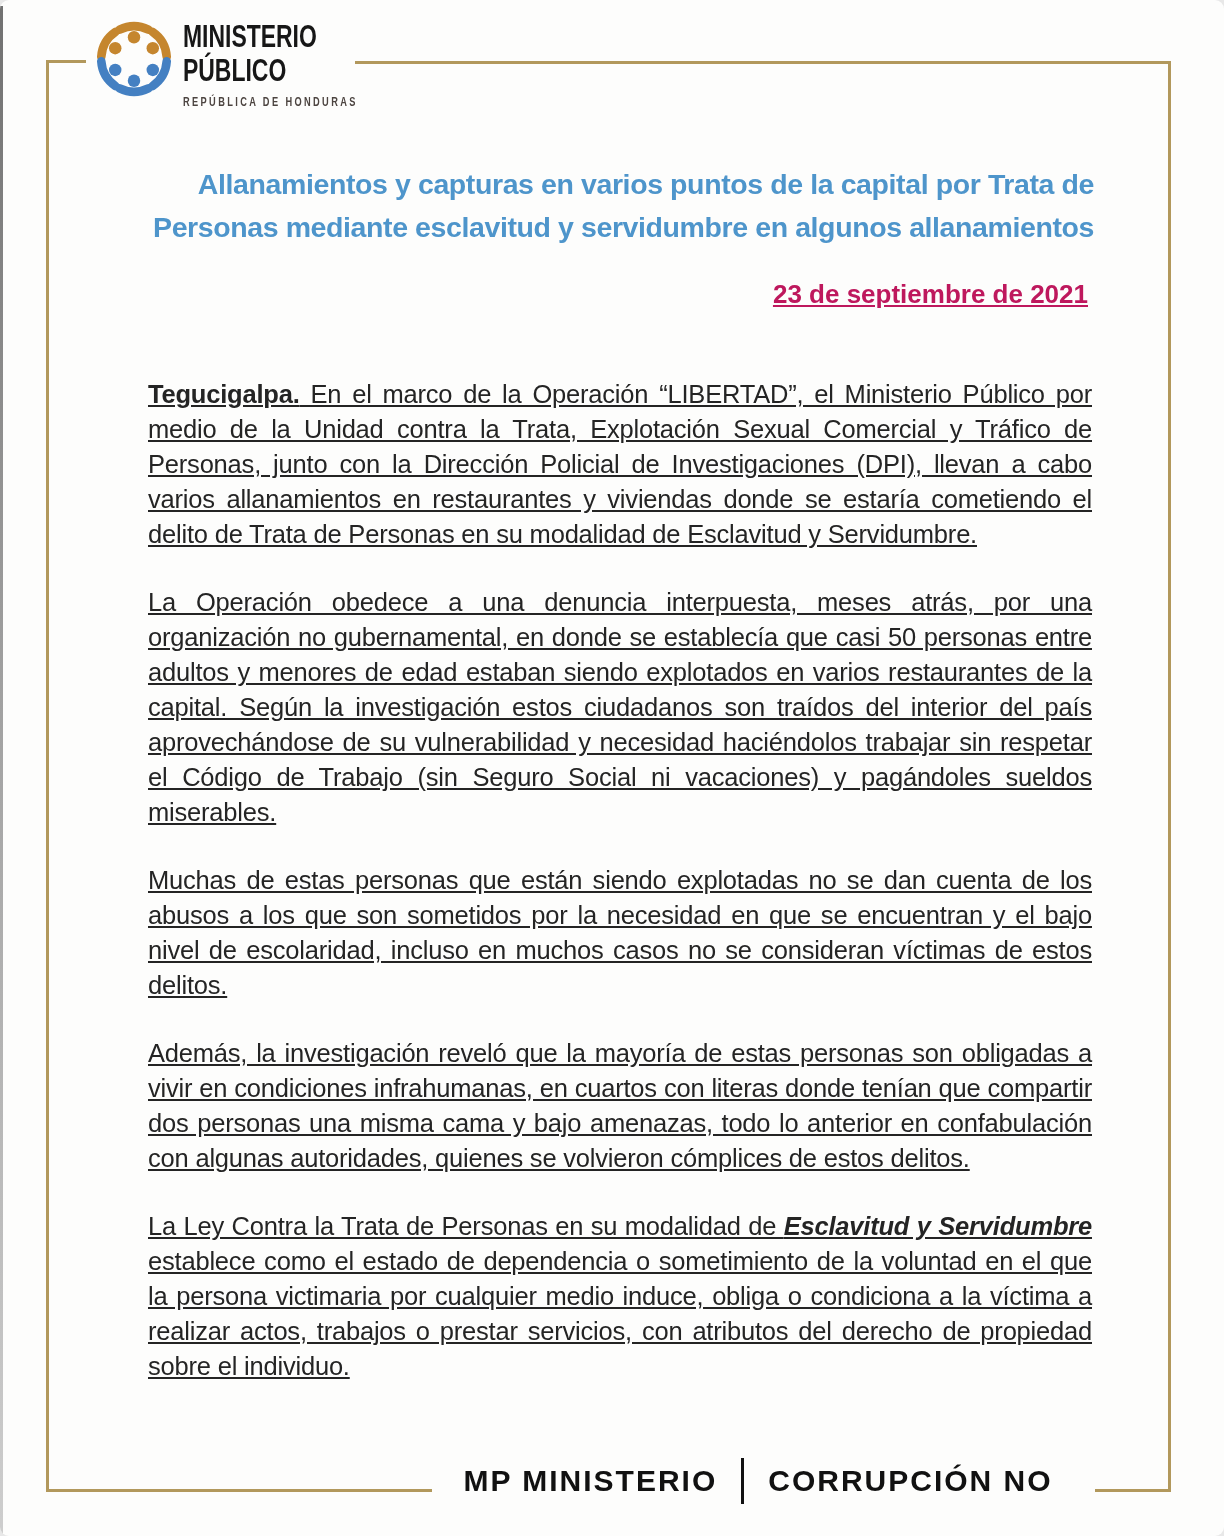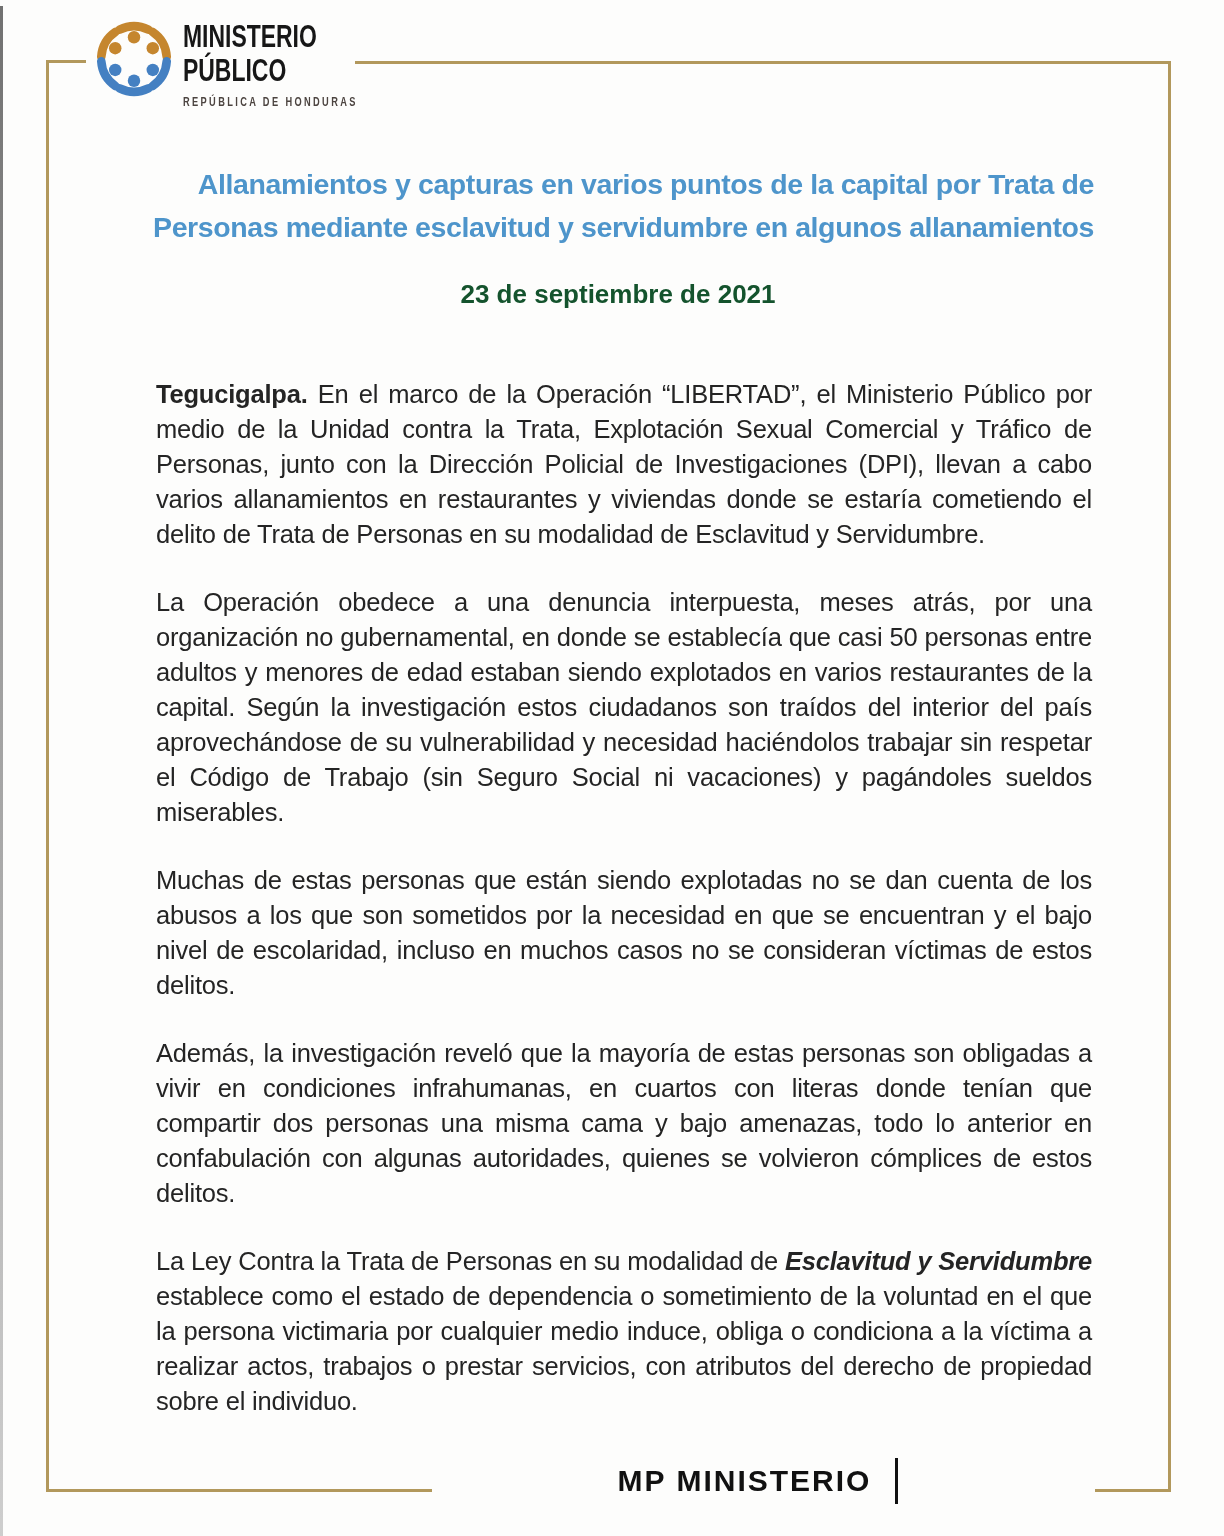--- a/index.html
+++ b/index.html
@@ -1,19 +1,19 @@
 <!DOCTYPE html>
 <html style="--gold: #b2985c; --title-blue: #4e95cb; --logo-orange: #c5862e; --logo-blue: #4480c2;"><head>
 <meta charset="utf-8">
 <style>
   html,body{margin:0;padding:0;background:#e8e8e8;}
   .page{
     position:relative;width:1224px;height:1536px;margin:0 auto;
     background:#fdfdfc;overflow:hidden;
-    font-family:"Liberation Sans",sans-serif;color:#222;
+    font-family:"Liberation Sans",sans-serif;color:#222;border-radius:9px;
   }
   
   .scan-edge{position:absolute;left:0;top:6px;width:3px;height:1530px;
     background:linear-gradient(180deg,#4e4e4e 0%,#8a8a8a 45%,#c2c2c2 100%);opacity:.8;}
   
   .gl{position:absolute;background:var(--gold,#b2985c);}
   .gl.vl{left:46px;top:60px;width:3px;height:1432px;}
   .gl.vr{left:1168px;top:61px;width:3px;height:1431px;}
   .gl.td{left:46px;top:60px;width:40px;height:3px;}
   .gl.tl{left:355px;top:61px;width:816px;height:3px;}
@@ -25,26 +25,26 @@
   .fig-blue{color:var(--logo-blue,#4480c2);}
   .logo-text{position:absolute;left:183px;top:20px;transform:scaleX(.74);transform-origin:left top;white-space:nowrap;}
   .logo-line{font-size:31px;font-weight:bold;line-height:34px;color:#171717;letter-spacing:0;}
   .logo-sub{margin-top:7px;font-size:12.5px;font-weight:bold;letter-spacing:3.2px;color:#4c4440;}
   
   .title{position:absolute;left:130px;top:163px;width:964px;margin:0;
     text-align:right;font-size:28.5px;font-weight:bold;line-height:43px;
     letter-spacing:-.4px;color:var(--title-blue,#4e95cb);}
   .title div{white-space:nowrap;}
   
-  .date{position:absolute;left:148px;top:279px;width:940px;text-align:center;
-    font-size:26px;font-weight:bold;color:#14532d;}
+  .date{position:absolute;left:148px;top:279px;width:940px;text-align:right;
+    font-size:26px;font-weight:bold;color:#be185d;text-decoration:underline;}
   
   .body{position:absolute;left:148px;top:377px;width:944px;
     font-size:25.5px;line-height:35px;letter-spacing:-.2px;color:#242424;text-align:justify;}
-  .body p{margin:0 0 33px 8px;}
+  .body p{margin:0 0 33px 0;text-decoration:underline;}
   .b{font-weight:bold;}
   .bi{font-weight:bold;font-style:italic;}
   
   .footer{position:absolute;left:286px;top:1458px;width:944px;
     display:flex;justify-content:center;align-items:center;gap:24px;
     font-size:30px;font-weight:bold;letter-spacing:2px;color:#111;white-space:nowrap;}
   .footer .sep{display:inline-block;width:3px;height:46px;background:#111;}
 </style>
 </head>
 <body>
@@ -100,15 +100,16 @@
     <p><span class="b">Tegucigalpa.</span><span> En el marco de la Operación “LIBERTAD”, el Ministerio Público por medio de la Unidad contra la Trata, Explotación Sexual Comercial y Tráfico de Personas, junto con la Dirección Policial de Investigaciones (DPI), llevan a cabo varios allanamientos en restaurantes y viviendas donde se estaría cometiendo el delito de Trata de Personas en su modalidad de Esclavitud y Servidumbre.</span></p>
     <p>La Operación obedece a una denuncia interpuesta, meses atrás, por una organización no gubernamental, en donde se establecía que casi 50 personas entre adultos y menores de edad estaban siendo explotados en varios restaurantes de la capital. Según la investigación estos ciudadanos son traídos del interior del país aprovechándose de su vulnerabilidad y necesidad haciéndolos trabajar sin respetar el Código de Trabajo (sin Seguro Social ni vacaciones) y pagándoles sueldos miserables.</p>
     <p>Muchas de estas personas que están siendo explotadas no se dan cuenta de los abusos a los que son sometidos por la necesidad en que se encuentran y el bajo nivel de escolaridad, incluso en muchos casos no se consideran víctimas de estos delitos.</p>
     <p>Además, la investigación reveló que la mayoría de estas personas son obligadas a vivir en condiciones infrahumanas, en cuartos con literas donde tenían que compartir dos personas una misma cama y bajo amenazas, todo lo anterior en confabulación con algunas autoridades, quienes se volvieron cómplices de estos delitos.</p>
     <p><span>La Ley Contra la Trata de Personas en su modalidad de </span><span class="bi">Esclavitud y Servidumbre</span><span> establece como el estado de dependencia o sometimiento de la voluntad en el que la persona victimaria por cualquier medio induce, obliga o condiciona a la víctima a realizar actos, trabajos o prestar servicios, con atributos del derecho de propiedad sobre el individuo.</span></p>
   </main>
 
   <footer class="footer">
     <span>MP MINISTERIO</span>
     <span class="sep"></span>
+    <span>CORRUPCIÓN NO</span>
   </footer>
 
 </div>
 
 </body></html>

